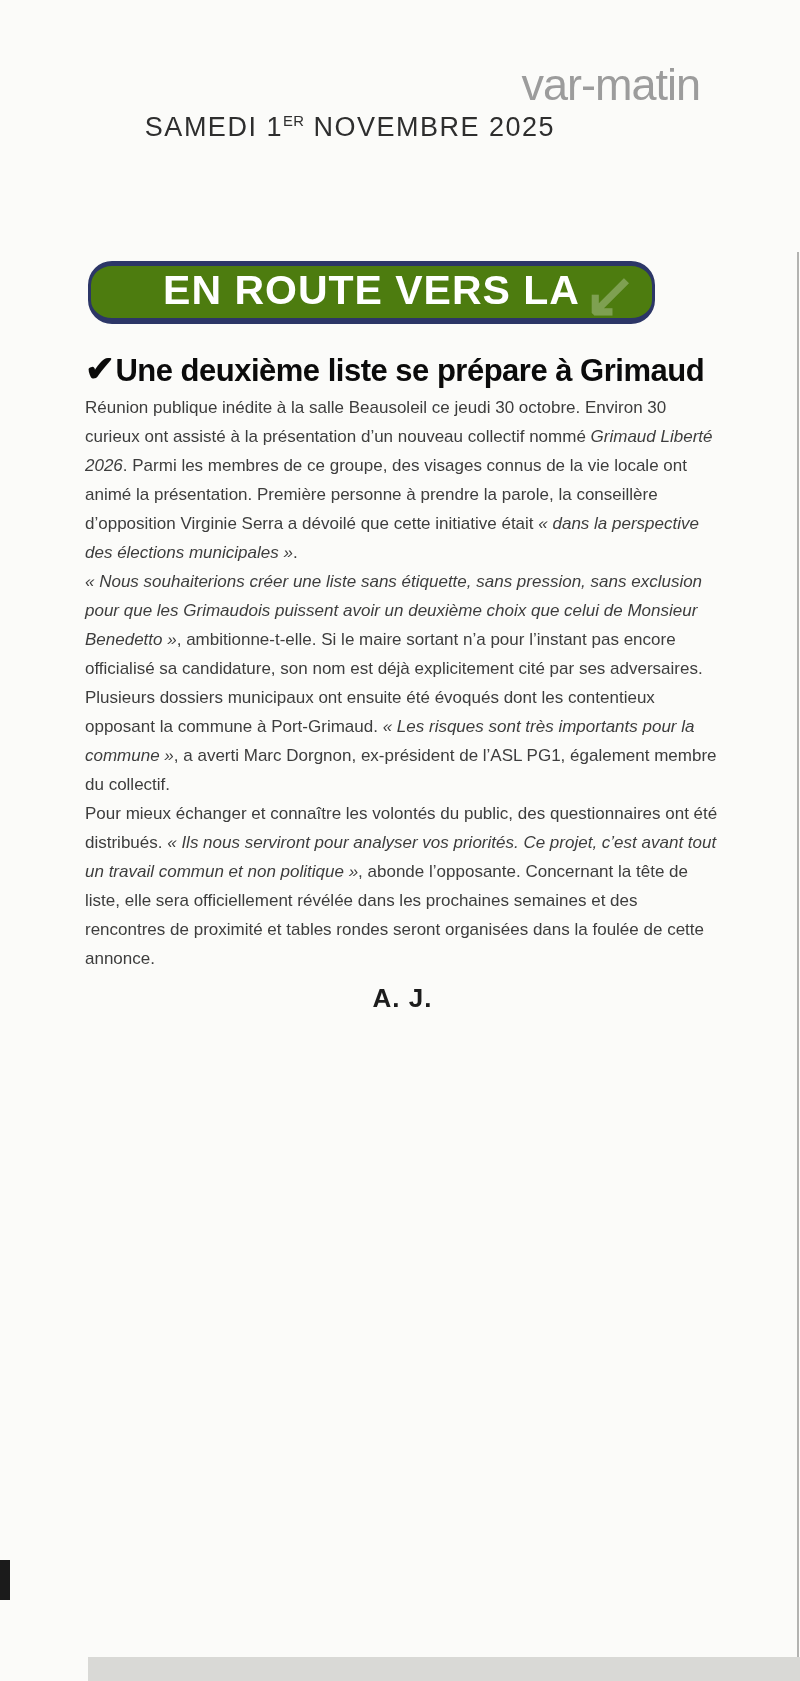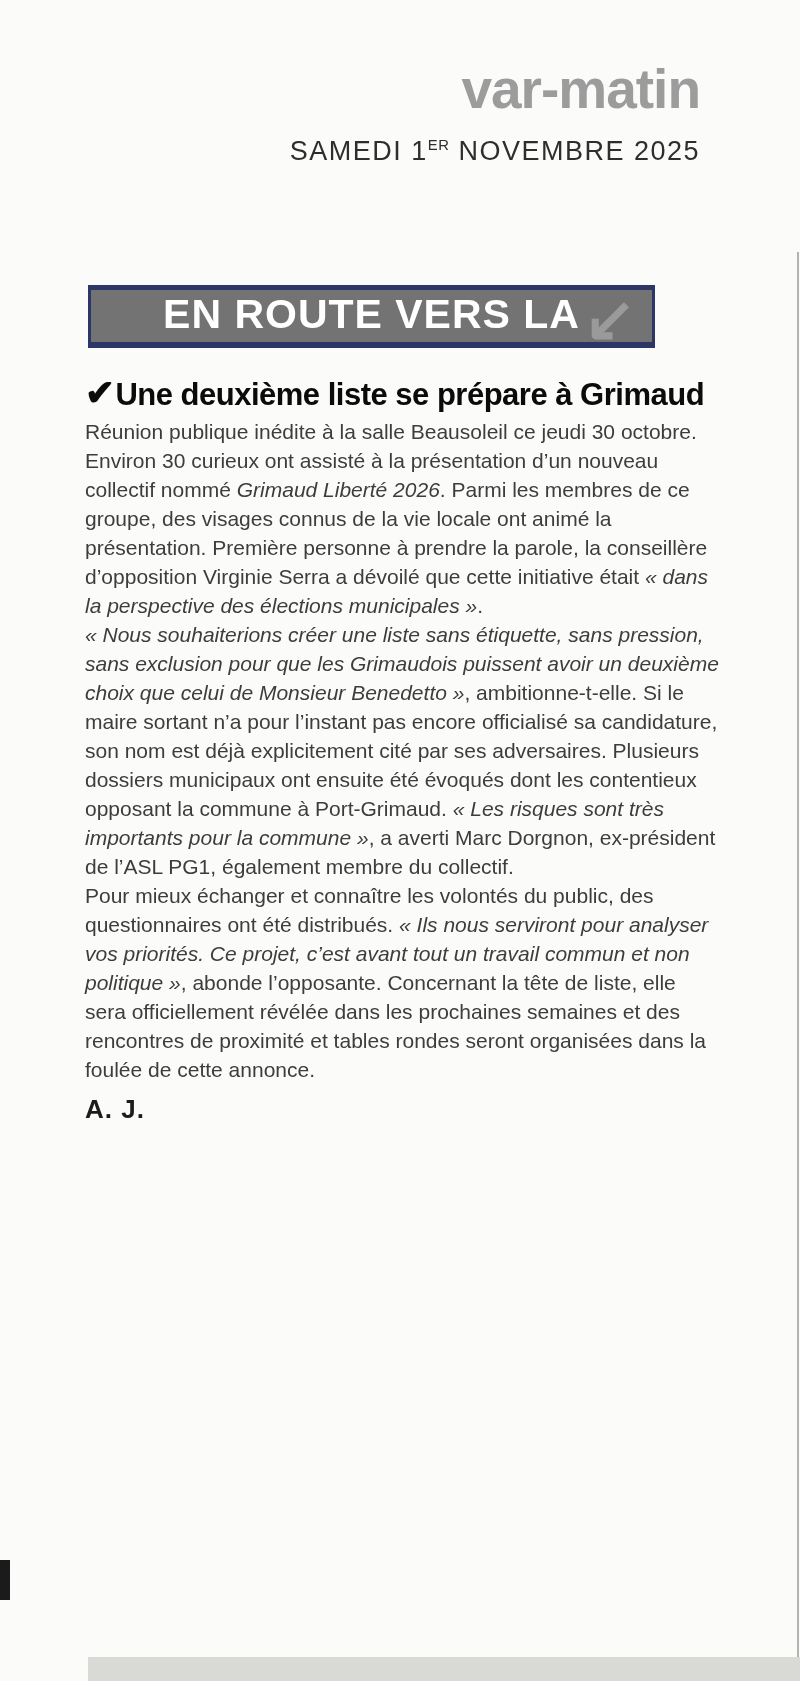--- a/index.html
+++ b/index.html
@@ -13,32 +13,33 @@
     overflow: hidden;
   }
 
   
   .masthead {
     padding-top: 62px;
     padding-right: 100px;
     text-align: right;
   }
   .brand {
-    font-size: 55px;
-    font-weight: 700;
+    font-size: 45px;
+    font-weight: 400;
     letter-spacing: -1px;
     color: #9c9c9c;
     line-height: 1.0;
   }
   .date-line {
-    margin-top: 20px;
+    margin-top: 6px;
     font-size: 27px;
     letter-spacing: 1.5px;
     color: #2e2e2e;
     line-height: 1.1;
+    text-align: center;
   }
   .date-line sup {
     font-size: 0.55em;
     vertical-align: super;
     letter-spacing: 0.5px;
   }
 
   
   .banner {
     position: relative;
@@ -80,30 +81,30 @@
     font-weight: 800;
     letter-spacing: -0.5px;
     line-height: 0.95;
     color: #0b0b0b;
   }
   .check {
     font-size: 1.15em;
     margin-right: 1px;
   }
   .body-para {
-    font-size: 21px;
+    font-size: 17px;
     line-height: 29px;
     color: #3d3d3d;
   }
   .body-para em {
     font-style: italic;
   }
   .byline {
     margin-top: 10px;
-    text-align: left;
+    text-align: center;
     font-size: 26px;
     font-weight: 700;
     color: #1c1c1c;
     letter-spacing: 1px;
   }
 
   
   .edge-right-line {
     position: absolute;
     top: 252px;
@@ -130,21 +131,21 @@
   }
 </style>
 </head>
 <body>
 
 <div class="masthead">
   <div class="brand">var-matin</div>
   <div class="date-line"><span>SAMEDI 1</span><sup>ER</sup><span> NOVEMBRE 2025</span></div>
 </div>
 
-<div class="banner" style="background-color: #737373; border-color: rgb(44, 54, 103);">
+<div class="banner" style="background-color: #4d7c0f; border-color: rgb(44, 54, 103); border-radius: 24px;">
   <div class="banner-text" style="color: rgb(255, 255, 255);">
     <span>EN ROUTE VERS LA</span><br>
   </div>
   <span class="banner-arrow">↙</span>
 </div>
 
 <div class="article">
   <div id="sections">
       <h2 class="sec-heading"><span class="check">✔</span>Une deuxième liste se prépare à Grimaud</h2>
       <p class="body-para"><span>Réunion publique inédite à la salle Beausoleil ce jeudi 30 octobre. Environ 30 curieux ont assisté à la présentation d’un nouveau collectif nommé </span><em>Grimaud Liberté 2026</em><span>. Parmi les membres de ce groupe, des visages connus de la vie locale ont animé la présentation. Première personne à prendre la parole, la conseillère d’opposition Virginie Serra a dévoilé que cette initiative était </span><em>« dans la perspective des élections municipales »</em><span>.</span></p>

